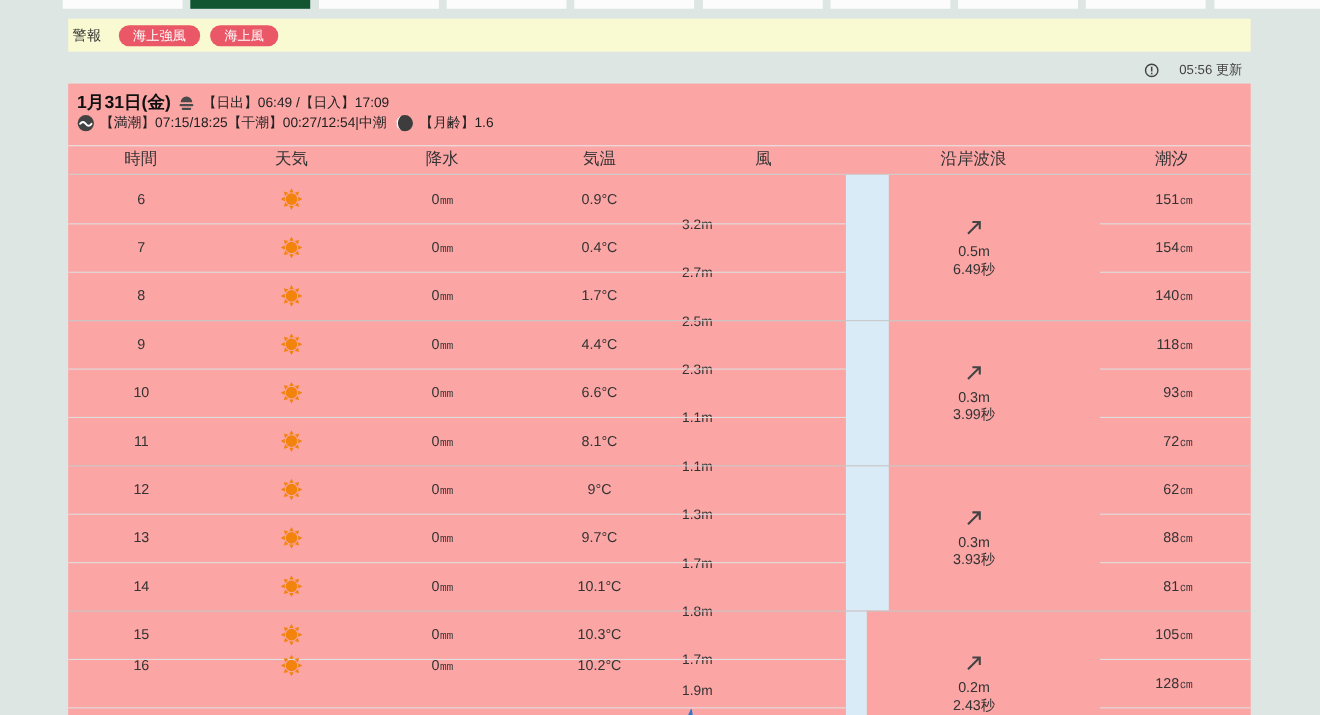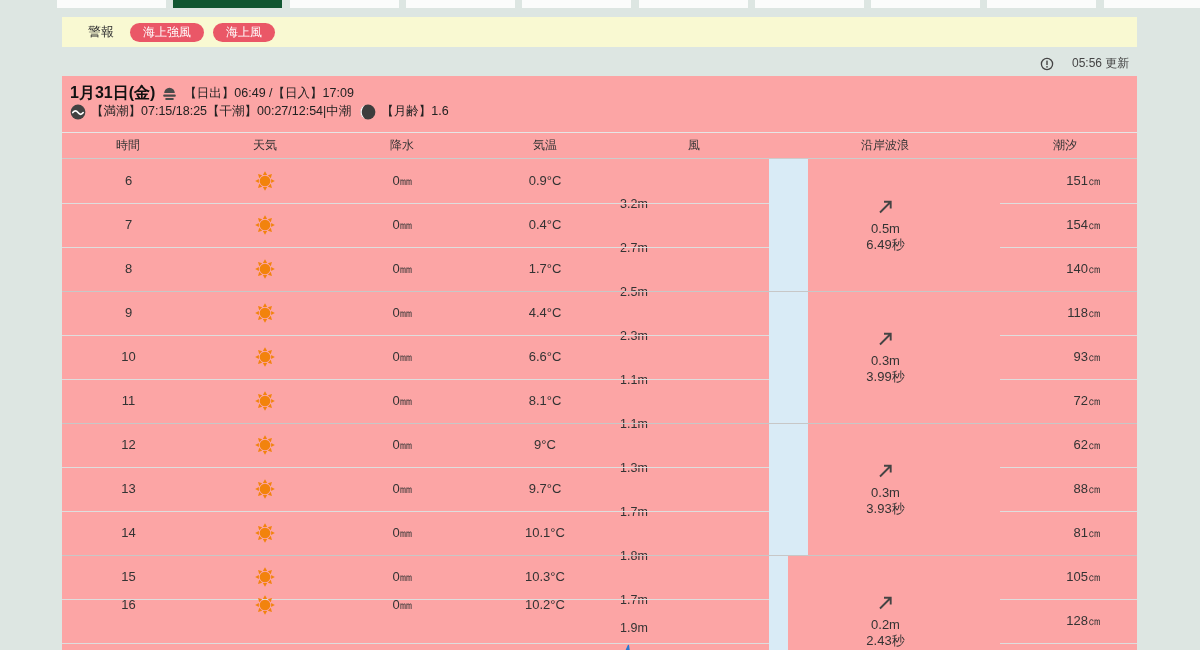--- a/index.html
+++ b/index.html
@@ -12,21 +12,21 @@
   }
   #stage{position:relative;width:1200px;height:650px;overflow:hidden;}
 
   
   .tab{position:absolute;top:0;height:8px;width:109px;background:#fbfcfb;}
   .tab.active{background:#115631;}
 
   
   #alert-bar{
     position:absolute;left:62px;top:17px;width:1075px;height:30px;
-    background:#f9f9d2;display:flex;align-items:center;padding-left:26px;box-sizing:border-box;
+    background:#f9f9d2;display:flex;align-items:center;padding-left:4px;box-sizing:border-box;
   }
   #alert-label{font-size:13px;color:#333;margin-right:16px;}
   .warn-badge{
     display:inline-block;margin-right:9px;padding:2px 13px 3px 13px;
     background:#ea5767;color:#fff;font-size:12px;border-radius:10px;line-height:14px;
   }
 
   
   #updated{position:absolute;top:55px;left:1040px;width:97px;display:flex;align-items:center;gap:18px;font-size:12px;color:#444;}
 
@@ -36,32 +36,32 @@
   
   #date-line1{position:absolute;left:8px;top:7px;display:flex;align-items:center;gap:6px;}
   #date-line2{position:absolute;left:8px;top:27px;display:flex;align-items:center;gap:5px;}
   #date-title{font-size:16px;font-weight:bold;color:#111;}
   .hdr-txt{font-size:12.5px;color:#222;}
   .hdr-icon{display:inline-flex;align-items:center;}
 
   
   .thead-line-top{position:absolute;left:0;top:56px;width:1075px;height:1px;background:#e6e6e6;}
   .thead-line-bot{position:absolute;left:0;top:82px;width:1075px;height:1px;background:#cccccc;}
-  .th{position:absolute;top:56px;height:26px;line-height:26px;font-size:12px;color:#333;transform:translateX(-50%);white-space:nowrap;}
+  .th{position:absolute;top:56px;height:26px;line-height:26px;font-size:15px;color:#333;transform:translateX(-50%);white-space:nowrap;}
 
   
   .row{position:absolute;left:0;width:746px;height:44px;}
   .cell{position:absolute;top:0;height:44px;line-height:44px;font-size:13px;color:#333;text-align:center;}
   .c-time{left:0;width:133px;}
   .c-wx{left:133px;width:140px;display:flex;align-items:center;justify-content:center;}
   .c-precip{left:273px;width:135px;}
   .c-temp{left:408px;width:150px;}
   .c-wind{left:532px;width:80px;display:flex;flex-direction:column;align-items:center;justify-content:center;line-height:normal;gap:48px;}
   .wspeed{font-size:12.5px;margin-top:-2px;}
-  .tidecell{position:absolute;left:938px;width:137px;height:44px;line-height:44px;font-size:13px;text-align:right;padding-right:36px;box-sizing:border-box;}
+  .tidecell{position:absolute;left:938px;width:137px;height:44px;line-height:44px;font-size:13px;text-align:right;padding-right:52px;box-sizing:border-box;}
 
   .inner-line-left{position:absolute;left:0;width:707px;height:1px;background:#dedede;}
   .inner-line-tide{position:absolute;left:938px;width:137px;height:1px;background:#dedede;}
   .group-line{position:absolute;left:0;width:1075px;height:1px;background:#c7c7c7;z-index:3;}
 
   
   .wave-strip{position:absolute;left:707px;height:132px;background:#d9ebf6;}
   .wave-cell{
     position:absolute;left:746px;width:155px;height:132px;
     display:flex;flex-direction:column;align-items:center;justify-content:center;

